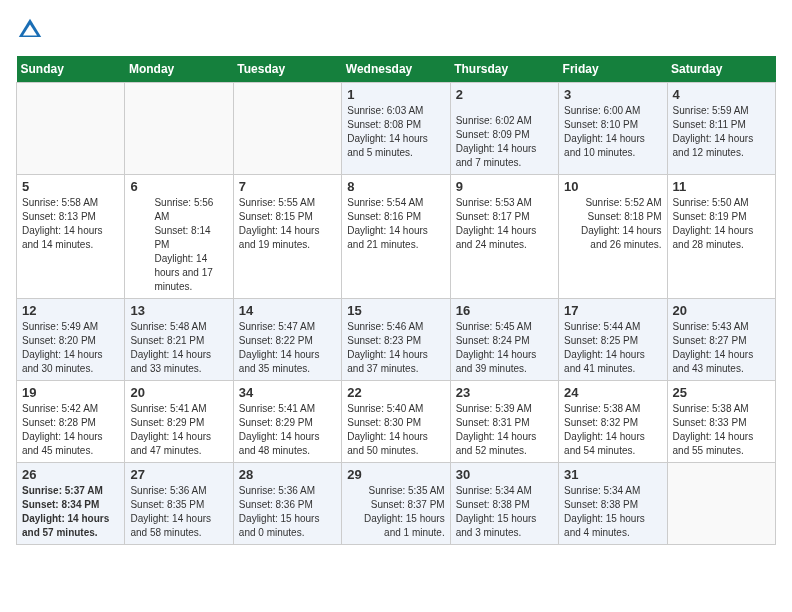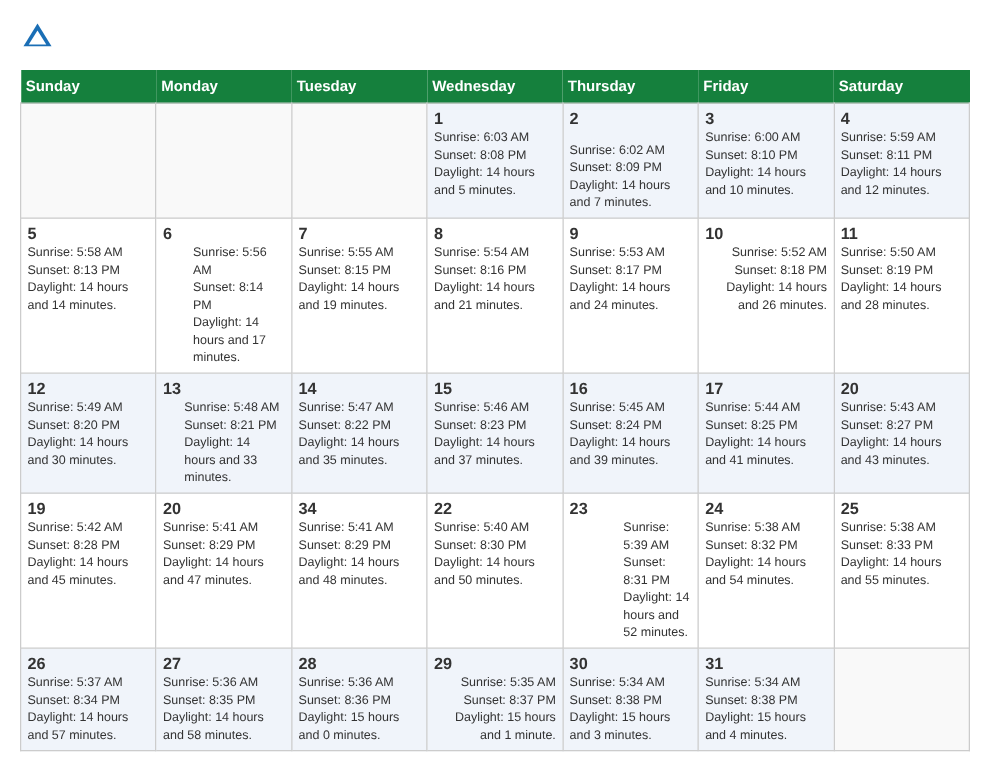--- a/index.html
+++ b/index.html
@@ -194,21 +194,21 @@
       </tr>
       <tr>
         <td>
           <span class="day-num">12</span>
           <div class="day-info" style="white-space: pre-line;">Sunrise: 5:49 AM
 Sunset: 8:20 PM
 Daylight: 14 hours and 30 minutes.</div>
         </td>
         <td>
           <span class="day-num">13</span>
-          <div class="day-info" style="white-space: pre-line; margin-left: 17px;">Sunrise: 5:48 AM
+          <div class="day-info" style="white-space: pre-line;">Sunrise: 5:48 AM
 Sunset: 8:21 PM
 Daylight: 14 hours and 33 minutes.</div>
         </td>
         <td>
           <span class="day-num">14</span>
           <div class="day-info" style="white-space: pre-line;">Sunrise: 5:47 AM
 Sunset: 8:22 PM
 Daylight: 14 hours and 35 minutes.</div>
         </td>
         <td>
@@ -256,41 +256,41 @@
 Daylight: 14 hours and 48 minutes.</div>
         </td>
         <td>
           <span class="day-num">22</span>
           <div class="day-info" style="white-space: pre-line;">Sunrise: 5:40 AM
 Sunset: 8:30 PM
 Daylight: 14 hours and 50 minutes.</div>
         </td>
         <td>
           <span class="day-num">23</span>
-          <div class="day-info" style="white-space: pre-line; margin-left: 43px;">Sunrise: 5:39 AM
+          <div class="day-info" style="white-space: pre-line;">Sunrise: 5:39 AM
 Sunset: 8:31 PM
 Daylight: 14 hours and 52 minutes.</div>
         </td>
         <td>
           <span class="day-num">24</span>
           <div class="day-info" style="white-space: pre-line;">Sunrise: 5:38 AM
 Sunset: 8:32 PM
 Daylight: 14 hours and 54 minutes.</div>
         </td>
         <td>
           <span class="day-num">25</span>
           <div class="day-info" style="white-space: pre-line;">Sunrise: 5:38 AM
 Sunset: 8:33 PM
 Daylight: 14 hours and 55 minutes.</div>
         </td>
       </tr>
       <tr>
         <td>
           <span class="day-num">26</span>
-          <div class="day-info" style="white-space: pre-line;">Sunrise: 5:37 AM
+          <div class="day-info" style="white-space: pre-line; font-weight: bold;">Sunrise: 5:37 AM
 Sunset: 8:34 PM
 Daylight: 14 hours and 57 minutes.</div>
         </td>
         <td>
           <span class="day-num">27</span>
           <div class="day-info" style="white-space: pre-line;">Sunrise: 5:36 AM
 Sunset: 8:35 PM
 Daylight: 14 hours and 58 minutes.</div>
         </td>
         <td>

